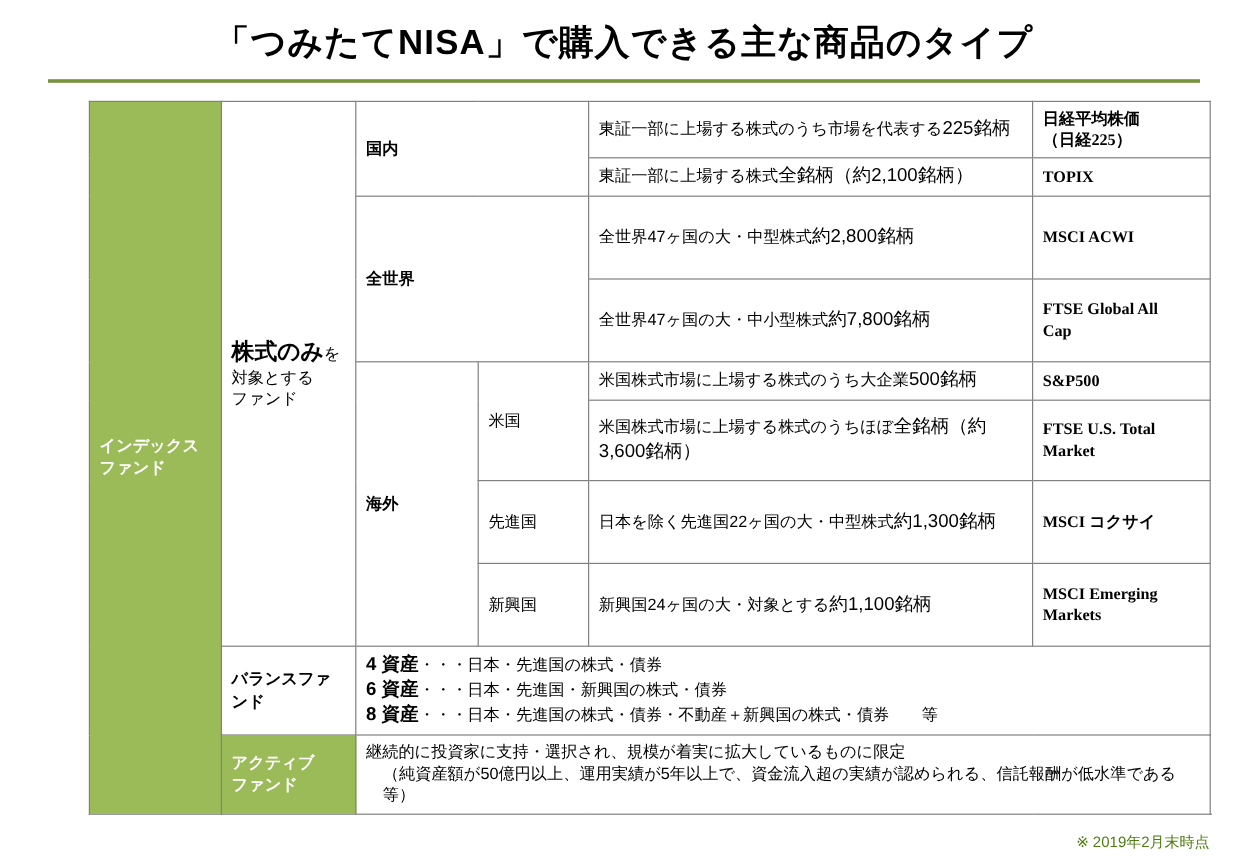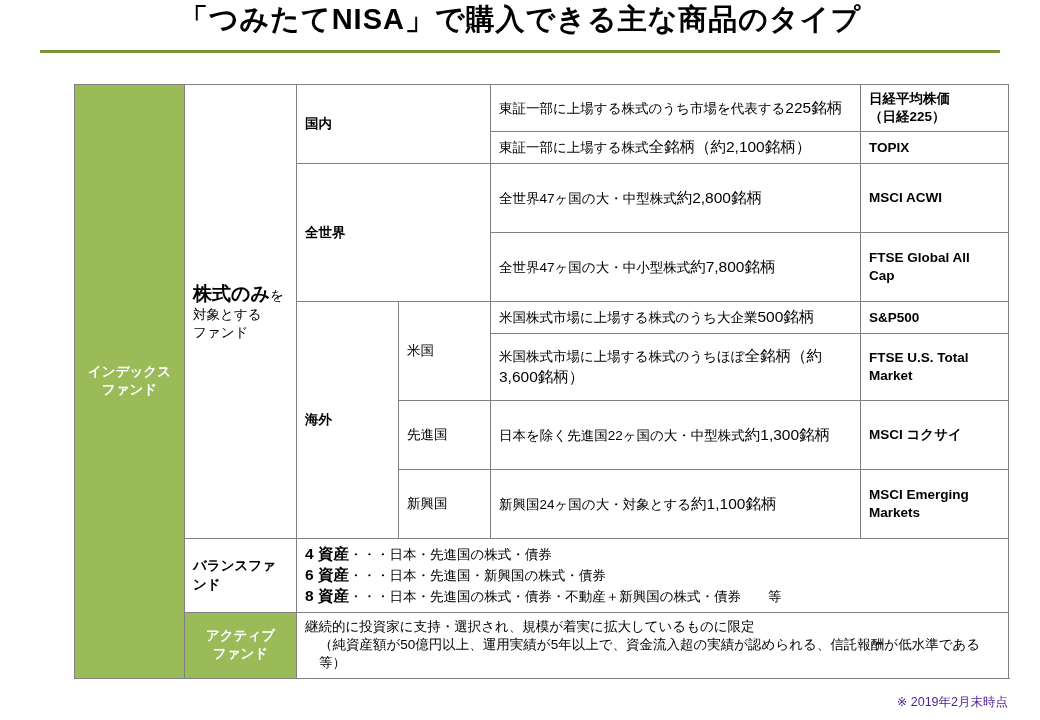--- a/index.html
+++ b/index.html
@@ -18,20 +18,21 @@
     position: relative;
     width: 1040px;
     height: 720px;
   }
   
   .title {
     text-align: center;
     font-size: 29px;
     font-weight: bold;
     letter-spacing: 1px;
+    padding-top: 16px;
     color: #000000;
   }
   .title-rule {
     width: 960px;
     margin: 10px auto 0 auto;
     border-bottom: 3px solid #76933c;
   }
   
   .table-wrap {
     position: absolute;
@@ -49,21 +50,20 @@
     vertical-align: middle;
     padding: 5px 8px;
     font-size: 13.5px;
     line-height: 1.35;
   }
   
   .cat {
     background: #9bbb59;
     color: #ffffff;
     font-weight: bold;
-    text-align: center;
     font-size: 15px;
     width: 110px;
     line-height: 1.3;
   }
   
   .col-kind {
     width: 112px;
     font-size: 14px;
     line-height: 1.45;
     vertical-align: middle;
@@ -94,20 +94,21 @@
   .col-desc .em {
     font-weight: normal;
     font-size: 15.5px;
   }
   
   .col-index {
     width: 148px;
     font-size: 13.5px;
     font-weight: bold;
     line-height: 1.4;
+    font-family: Liberation Serif, serif;
   }
   
   .balance-label {
     font-weight: bold;
     font-size: 16px;
     padding-left: 12px;
   }
   .balance-body {
     font-size: 14px;
     line-height: 1.65;
@@ -126,21 +127,21 @@
   }
   .active-body div:last-child {
     padding-left: 14px;
   }
   
   .footnote {
     position: absolute;
     right: 32px;
     top: 694px;
     font-size: 12.5px;
-    color: #4c1d95;
+    color: #4d7c0f;
   }
 </style>
 </head>
 <body>
 
 <div class="page">
 
   <div class="title">「つみたてNISA」で購入できる主な商品のタイプ</div>
   <div class="title-rule"></div>
 

